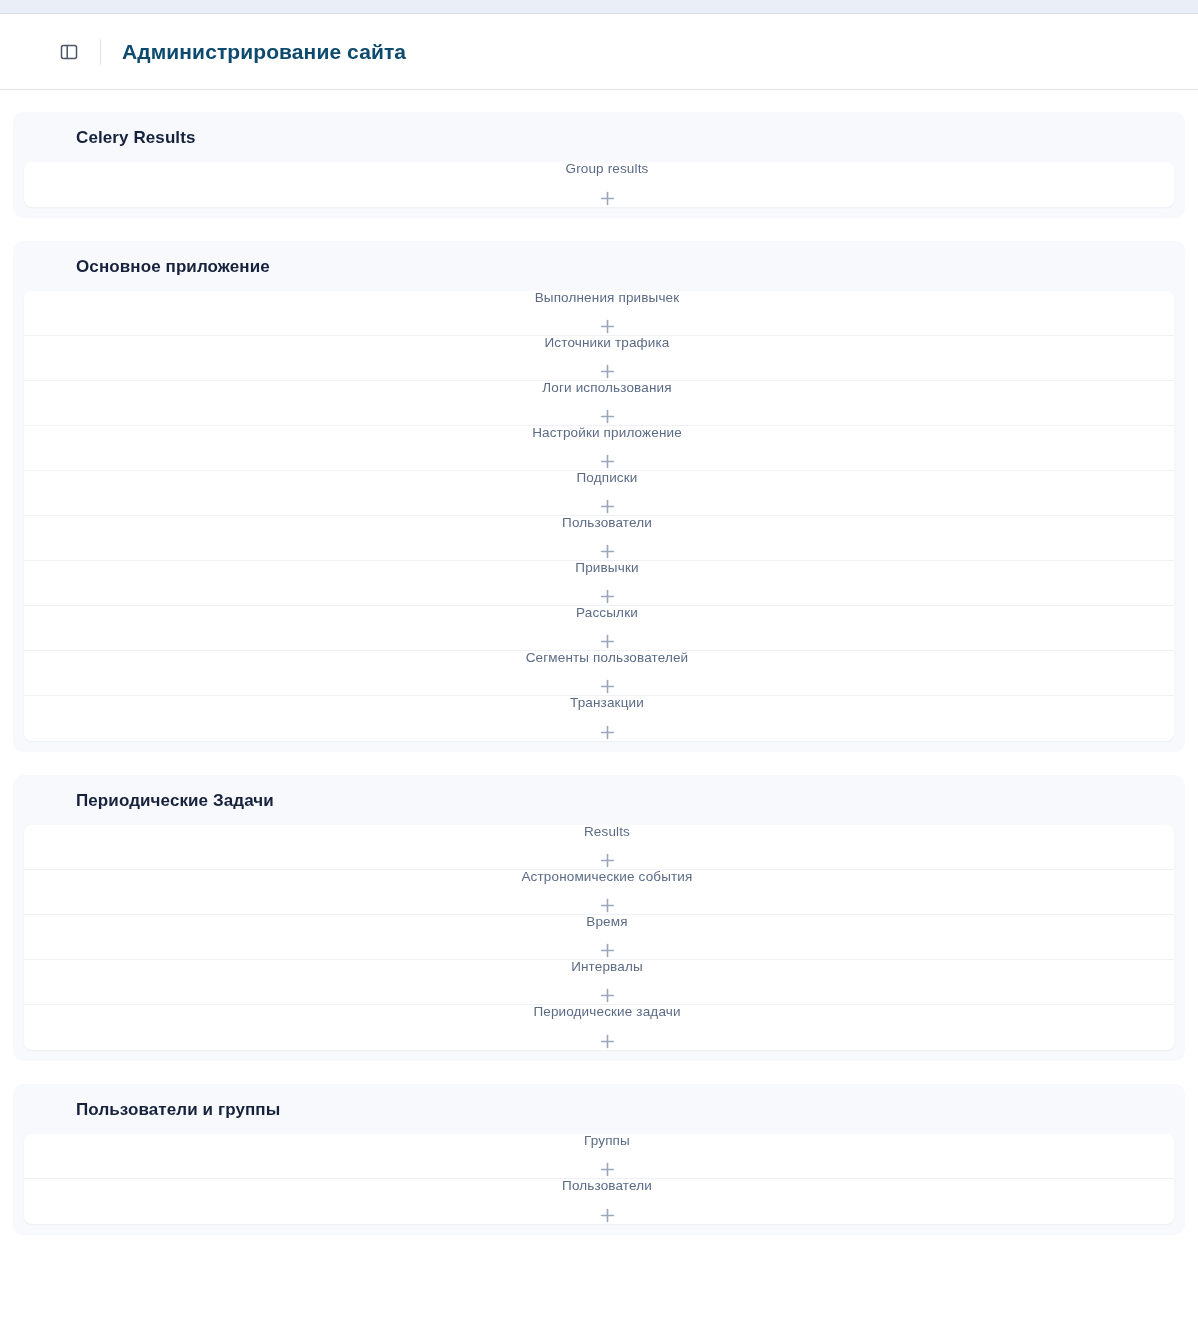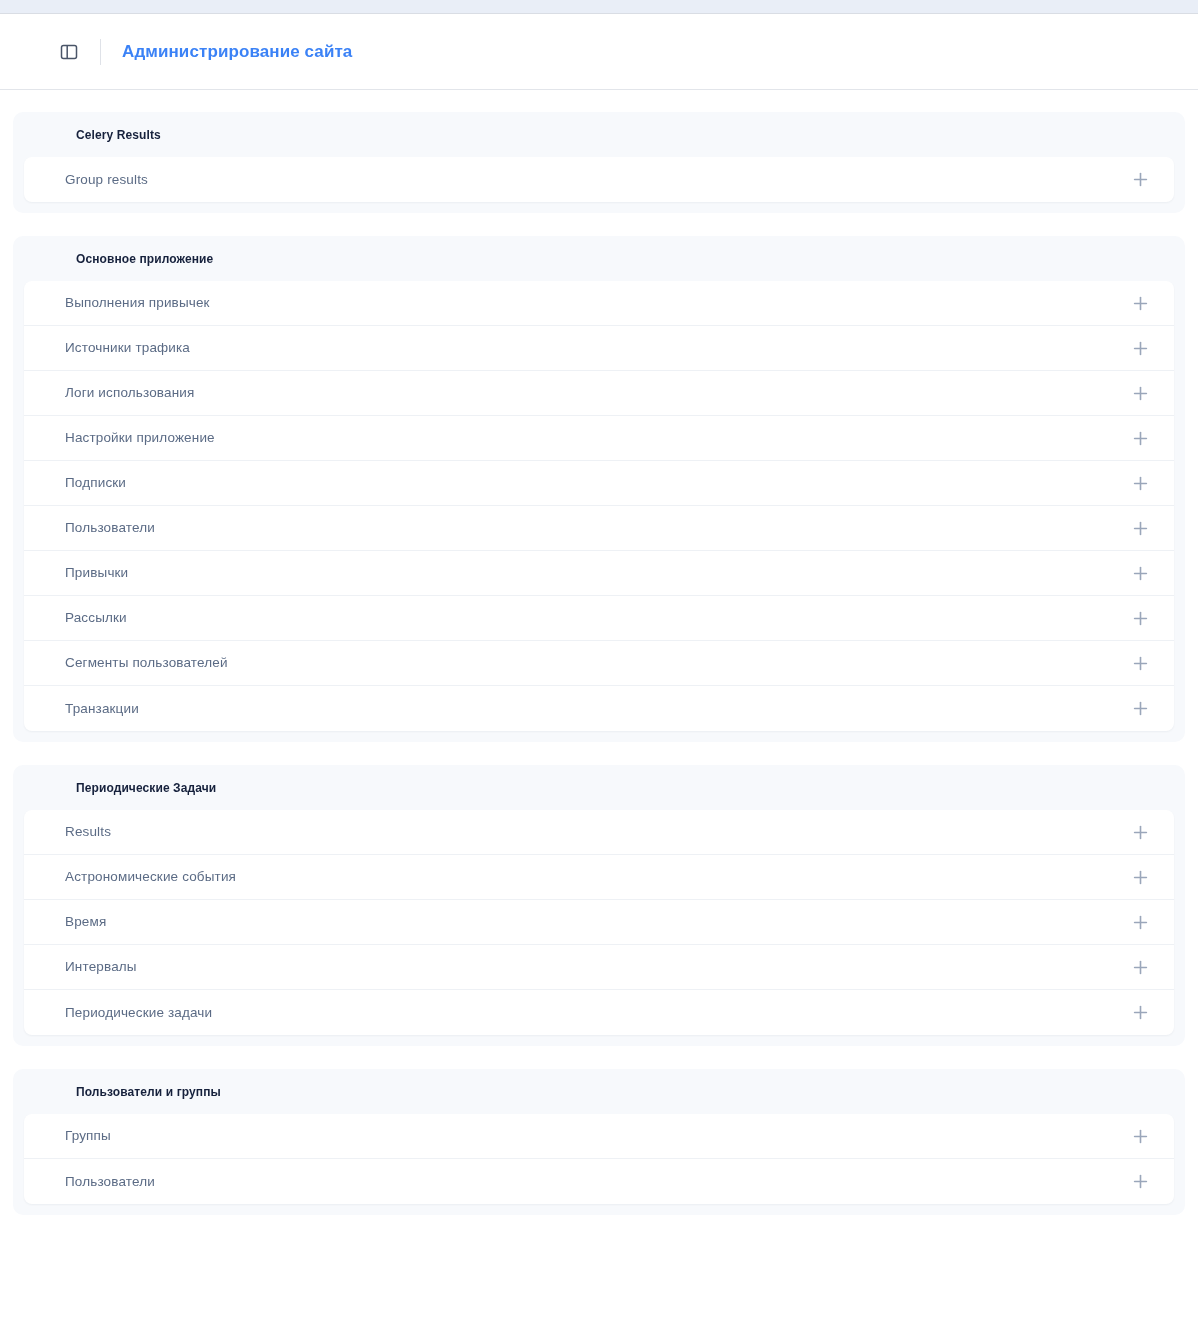--- a/index.html
+++ b/index.html
@@ -43,42 +43,42 @@
 
   .header-divider {
     width: 1px;
     height: 26px;
     background: #dfe2e8;
     margin: 0 21px 0 20px;
     flex: 0 0 auto;
   }
 
   .header-title {
-    font-size: 17px;
+    font-size: 21px;
     font-weight: 700;
-    color: #3b82f6;
+    color: #0c4a6e;
     letter-spacing: .1px;
     line-height: 1;
   }
 
   
   .content {
     background: #ffffff;
     padding: 22px 13px 0 13px;
   }
 
   .app-card {
     background: #f7f9fc;
     border-radius: 10px;
     padding: 17px 11px 11px 11px;
     margin-bottom: 23px;
   }
 
   .app-card-title {
-    font-size: 12px;
+    font-size: 17px;
     font-weight: 700;
     color: #16213c;
     padding: 0 0 16px 52px;
     line-height: 1;
     letter-spacing: .1px;
   }
 
   .model-list {
     background: #ffffff;
     border-radius: 8px;
@@ -87,20 +87,21 @@
   }
 
   .model-row {
     height: 45px;
     display: flex;
     align-items: center;
     justify-content: space-between;
     padding: 0 25px 0 41px;
     border-bottom: 1px solid #eef1f5;
     cursor: pointer;
+    flex-direction: column;
   }
   .model-row:last-child { border-bottom: none; }
 
   .model-name {
     font-size: 13.5px;
     color: #5b6b85;
     line-height: 1;
     letter-spacing: .15px;
   }
 

